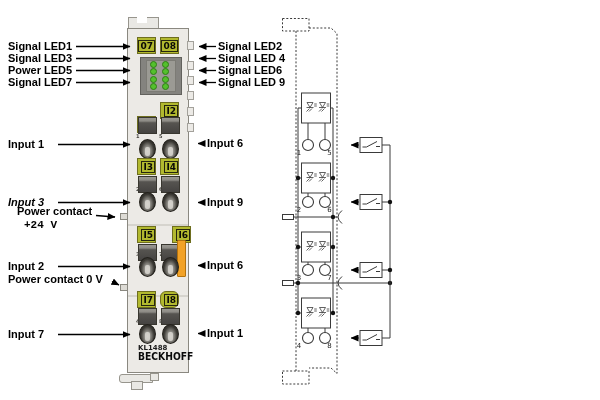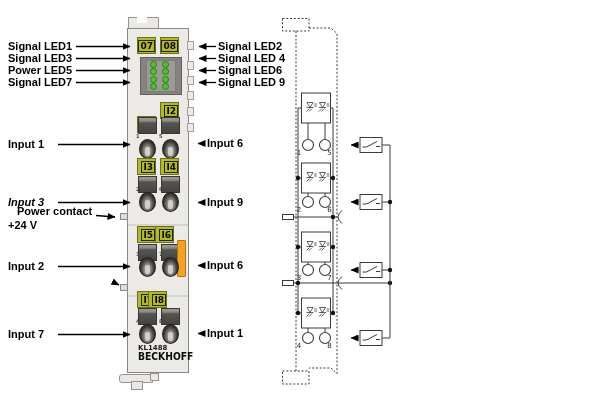--- a/index.html
+++ b/index.html
@@ -114,39 +114,39 @@
     <div class="hole" style="left:139px;top:192px;">
         <div class="hole-slot"></div>
       </div>
     <div class="hole" style="left:162px;top:192px;">
         <div class="hole-slot"></div>
       </div>
 
     <div class="chl" style="left:137px;top:226px;">
         <span class="chl-in">I5</span>
       </div>
-    <div class="chl" style="left:155px;top:226px;">
+    <div class="chl" style="left:172px;top:226px;">
         <span class="chl-in">I6</span>
       </div>
     <div class="clamp" style="left:138px;top:244px;"></div>
     <div class="clamp" style="left:161px;top:244px;"></div>
     <div class="orange-tab"></div>
     <span class="hole-digit" style="left:136px;top:252px;">3</span>
     <span class="hole-digit" style="left:159px;top:252px;">7</span>
     <div class="hole" style="left:139px;top:257px;">
         <div class="hole-slot"></div>
       </div>
     <div class="hole" style="left:162px;top:257px;">
         <div class="hole-slot"></div>
       </div>
 
     <div class="chl" style="left:137px;top:291px;">
         <span class="chl-in">I7</span>
       </div>
-    <div class="chl" style="left:148px;top:291px;">
+    <div class="chl" style="left:160px;top:291px;border-radius:6px;">
         <span class="chl-in">I8</span>
       </div>
     <div class="clamp" style="left:138px;top:308px;"></div>
     <div class="clamp" style="left:161px;top:308px;"></div>
     <span class="hole-digit" style="left:136px;top:319px;">4</span>
     <span class="hole-digit" style="left:159px;top:319px;">8</span>
     <div class="hole" style="left:139px;top:324px;">
         <div class="hole-slot"></div>
       </div>
     <div class="hole" style="left:162px;top:324px;">
@@ -168,23 +168,24 @@
   <div class="lbl" style="left:218px;top:40px;">Signal LED2</div>
   <div class="lbl" style="left:218px;top:52px;">Signal LED 4</div>
   <div class="lbl" style="left:218px;top:64px;">Signal LED6</div>
   <div class="lbl" style="left:218px;top:76px;">Signal LED 9</div>
 
   <div class="lbl" style="left:8px;top:138px;">Input 1</div>
   <div class="lbl" style="left:207px;top:137px;">Input 6</div>
   <div class="lbl" style="left:8px;top:196px;font-style:italic;">Input 3</div>
   <div class="lbl" style="left:207px;top:196px;">Input 9</div>
   <div class="lbl" style="left:17px;top:205px;">Power contact</div>
-  <div class="lbl" style="left:8px;top:219px;">+24 V</div>
+  <div class="lbl" style="left:24px;top:219px;font-family:Liberation Mono, monospace;">+24 V</div>
   <div class="lbl" style="left:8px;top:260px;">Input 2</div>
   <div class="lbl" style="left:207px;top:259px;">Input 6</div>
+  <div class="lbl" style="left:8px;top:273px;">Power contact 0 V</div>
   <div class="lbl" style="left:8px;top:328px;">Input 7</div>
   <div class="lbl" style="left:207px;top:327px;">Input 1</div>
 
   <svg class="overlay" width="600" height="400" viewBox="0 0 600 400">
     <defs>
       <marker id="arr" markerWidth="8" markerHeight="7" refX="7.5" refY="3.5" orient="auto" markerUnits="userSpaceOnUse">
         <path d="M0,0 L8,3.5 L0,7 Z" fill="#000"></path>
       </marker>
       <g id="ledsym" stroke="#3a3a3a" fill="none" stroke-width="0.8">
         <path d="M-3,-2.5 H3 L0,2.5 Z"></path>

